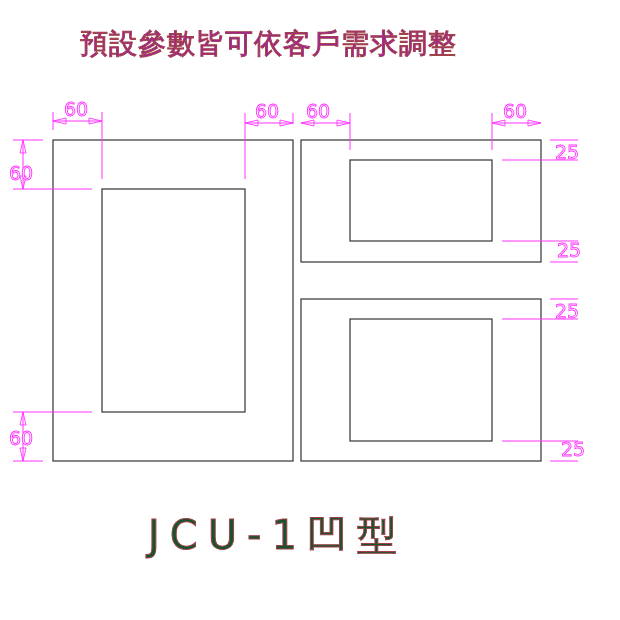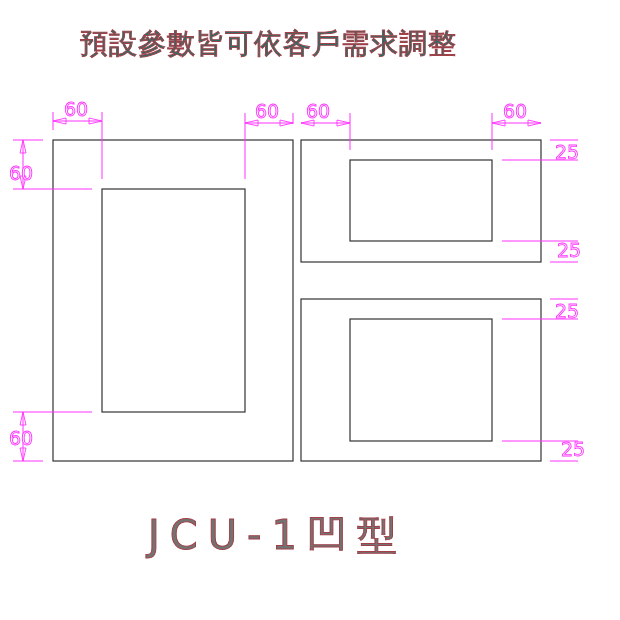--- a/index.html
+++ b/index.html
@@ -1,26 +1,26 @@
 <!DOCTYPE html>
 <html><head>
 <meta charset="utf-8">
 <style>
   html, body { margin:0; padding:0; background:#ffffff; }
   body { width:620px; height:620px; position:relative; overflow:hidden; font-family:"DejaVu Sans", sans-serif; }
   .title {
     position:absolute; left:80px; top:22px; width:420px; height:44px;
     font-size:28px; line-height:44px; letter-spacing:1px;
-    color:#0f766e; -webkit-text-stroke:1px #a04048;
+    color:#a21caf; -webkit-text-stroke:1px #a04048;
     font-family:"DejaVu Sans", sans-serif; white-space:nowrap;
   }
   .model {
     position:absolute; left:148px; top:510px; height:50px;
     font-size:40px; line-height:50px; letter-spacing:10px;
-    color:#737373; -webkit-text-stroke:1px #a04048;
+    color:#14532d; -webkit-text-stroke:1px #a04048;
     font-family:"DejaVu Sans", sans-serif; white-space:nowrap;
   }
   svg { position:absolute; left:0; top:0; }
   .dimtxt { font-family:"DejaVu Sans", sans-serif; font-size:19px; fill:#ffffff; stroke:#ff33ff; stroke-width:0.9; }
 </style>
 </head>
 <body>
 
 <div class="title">預設參數皆可依客戶需求調整</div>
 

